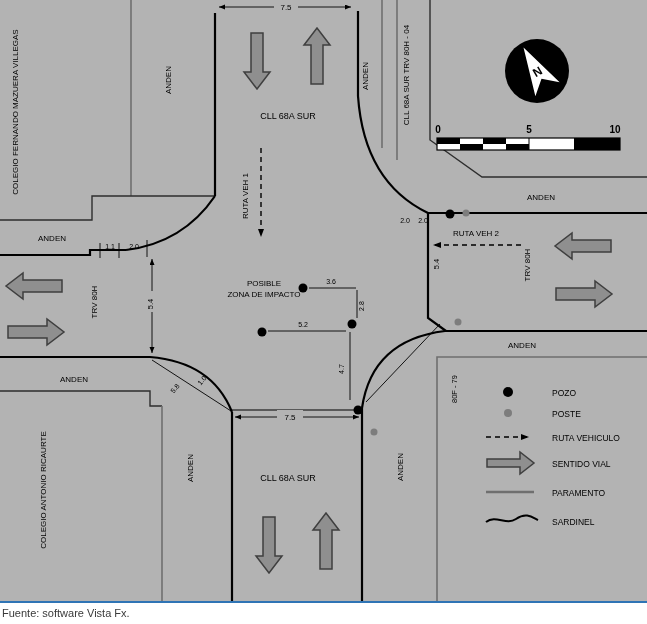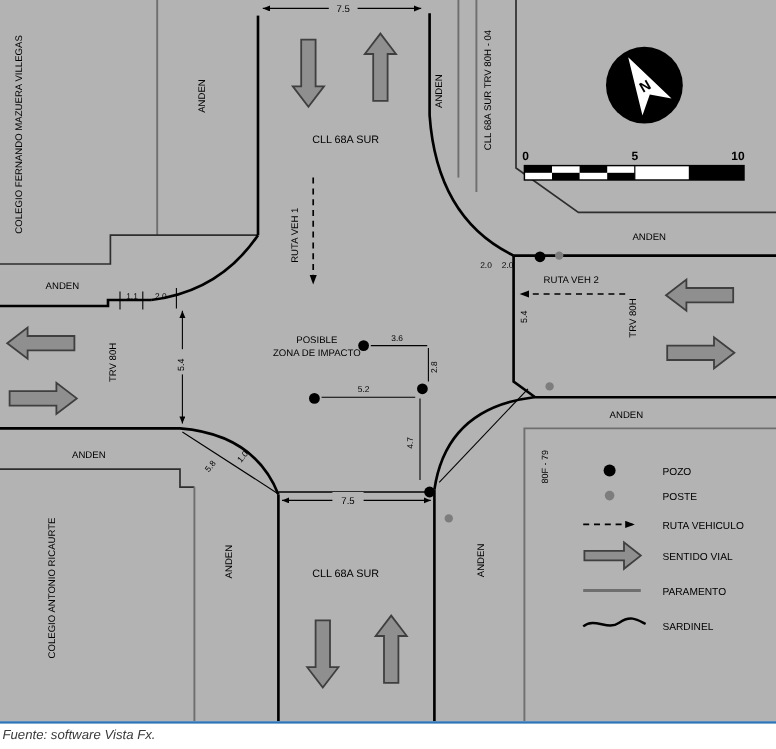--- a/index.html
+++ b/index.html
@@ -1,20 +1,20 @@
 <!DOCTYPE html>
 <html><head>
 <meta charset="utf-8">
 <style>
   html,body{margin:0;padding:0;background:#ffffff;}
   .page{position:relative;width:647px;height:624px;font-family:"Liberation Sans",sans-serif;overflow:hidden;background:#ffffff;}
   svg.plan{display:block;background:#b3b3b3;}
   svg.plan text{fill:#000;font-family:"Liberation Sans",sans-serif;}
   .footer{box-sizing:border-box;height:23px;background:#ffffff;border-top:2px solid #2f74b5;
-          font-size:11px;color:#3a3a3a;padding:4px 0 0 2px;font-style:italic;}
+          font-size:11px;color:#3a3a3a;padding:4px 0 0 2px;}
   .sard{stroke:#000;stroke-width:2.2;fill:none;}
   .sardthin{stroke:#000;stroke-width:1.2;fill:none;}
   .param{stroke:#6f6f6f;stroke-width:1.6;fill:none;}
   .bldg{stroke:#2e2e2e;stroke-width:1.4;fill:none;}
   .dim{stroke:#000;stroke-width:0.9;fill:none;}
   .dash{stroke:#000;stroke-width:1.4;fill:none;stroke-dasharray:5 4;}
   .arrow{fill:#8f8f8f;stroke:#3f3f3f;stroke-width:1.5;}
   .pozo{fill:#000;}
   .poste{fill:#7d7d7d;}
   .t7{font-size:7px;}

